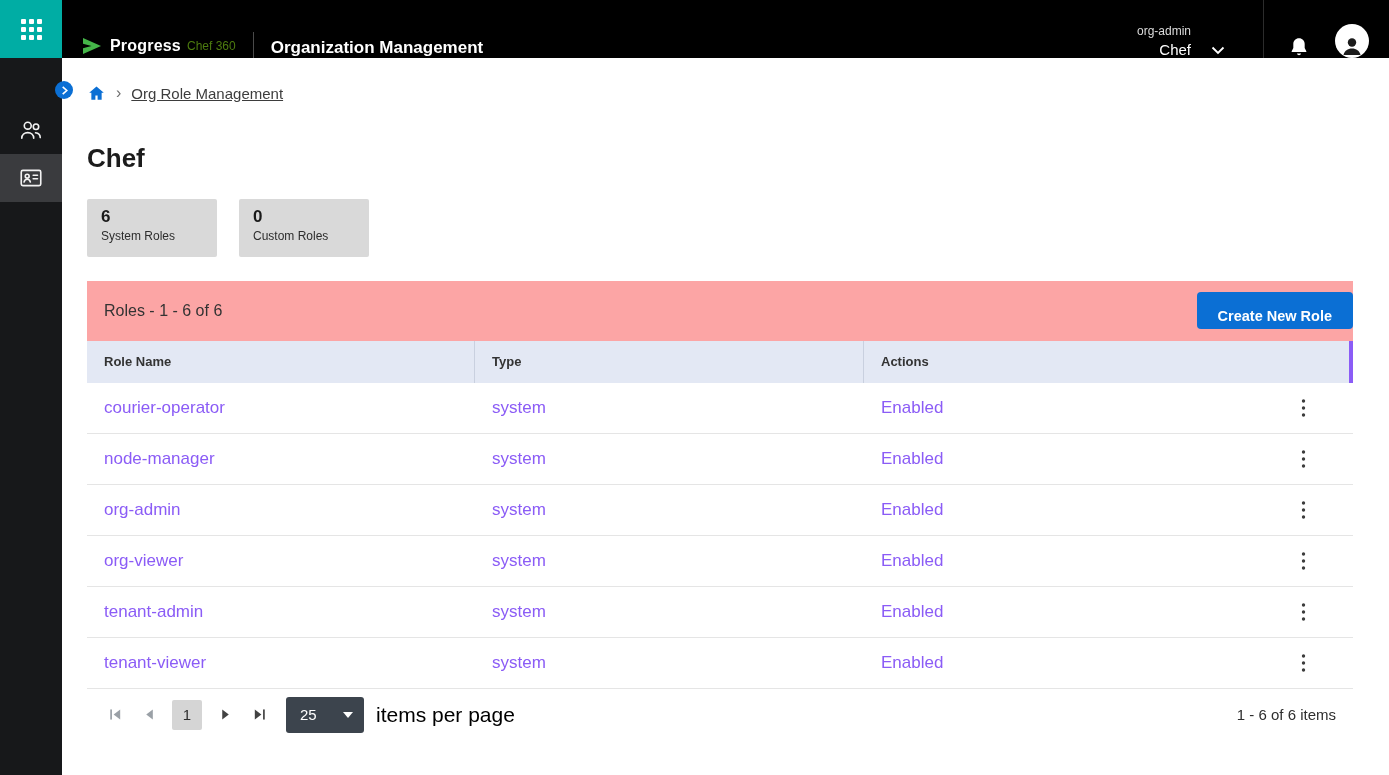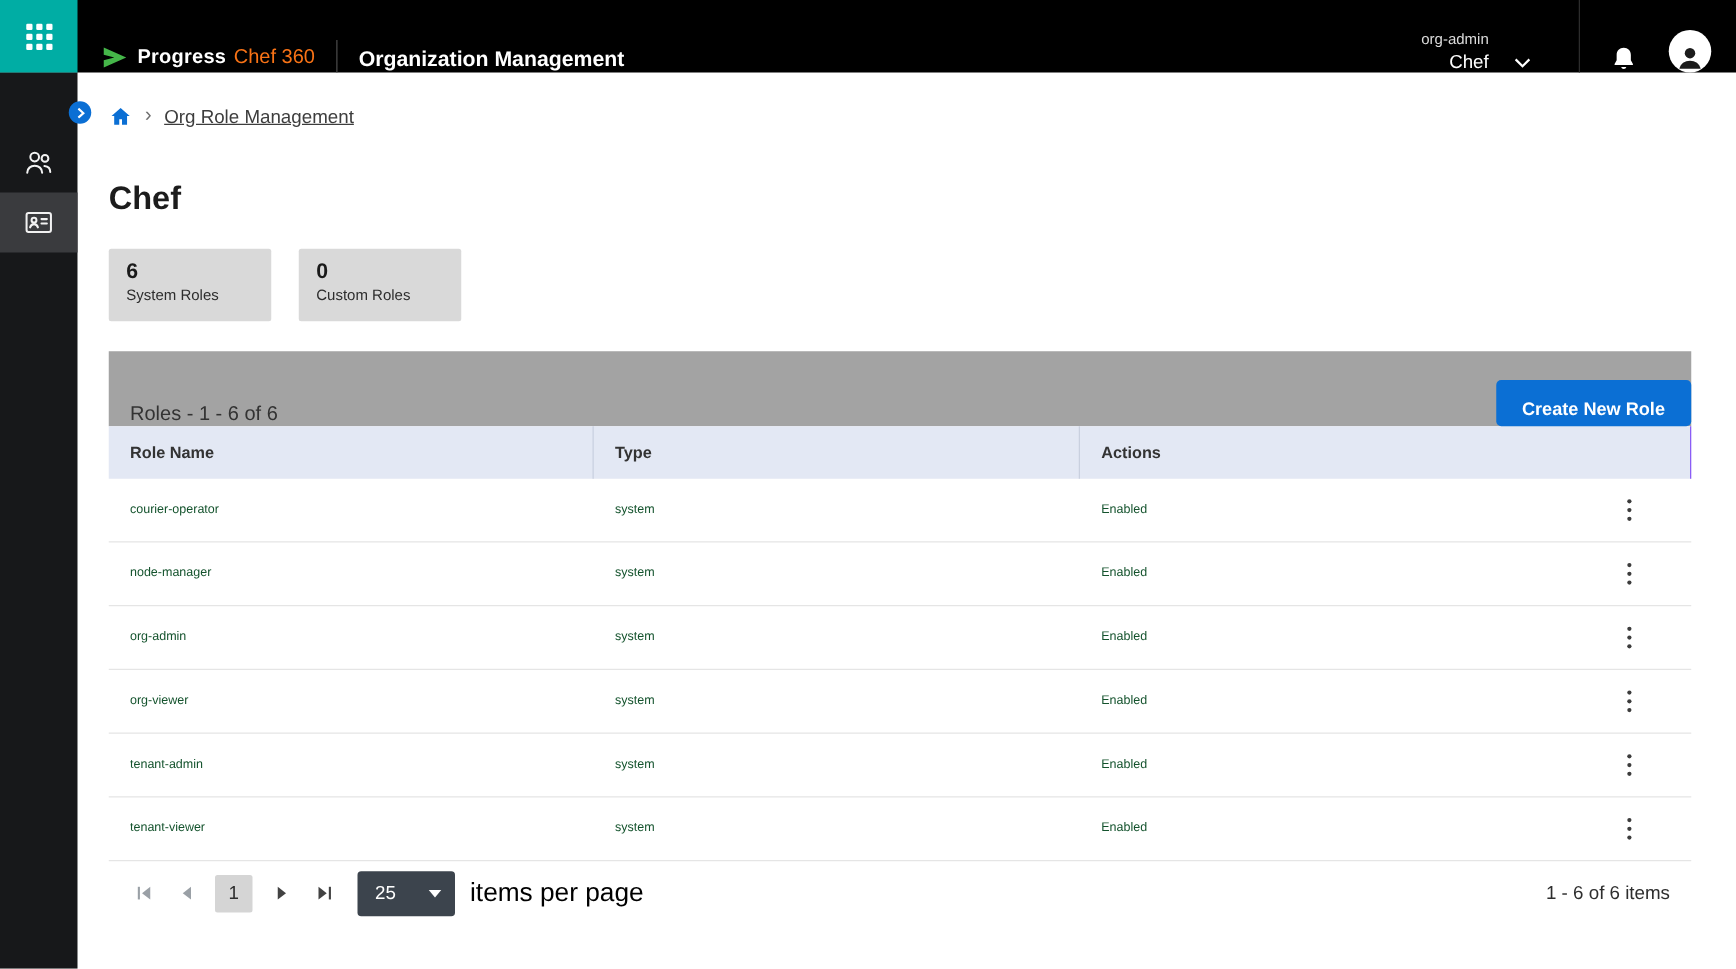--- a/index.html
+++ b/index.html
@@ -7,21 +7,21 @@
   body{font-family:"Liberation Sans","DejaVu Sans",sans-serif;background:#fff;position:relative;overflow:hidden;color:#333}
 
   
   .header{position:absolute;top:0;left:0;width:1389px;height:58px;background:#000;display:flex;align-items:flex-end;z-index:30}
   .apps-btn{width:62px;height:58px;background:#00ada4;display:flex;align-items:center;justify-content:center;cursor:pointer;flex:0 0 auto}
   .grid-icon{display:grid;grid-template-columns:repeat(3,5px);grid-gap:3px}
   .grid-icon span{width:5px;height:5px;background:#fff;border-radius:1px}
   .brand{display:flex;align-items:center;margin-left:18px;gap:6px}
   .brand .mark{width:24px;height:24px;display:block}
   .brand-primary{color:#fff;font-weight:700;font-size:16px;letter-spacing:.2px}
-  .brand-secondary{color:#f97316;font-size:16px}
+  .brand-secondary{color:#4d7c0f;font-size:12px}
   .header-divider{width:1px;height:26px;background:#4a4a4a;margin:0 17px}
   .header-title{color:#fff;font-size:17px;font-weight:700}
   .user-block{margin-left:auto;margin-right:38px;display:flex;align-items:flex-end;gap:20px;cursor:pointer}
   .user-texts{display:flex;flex-direction:column;align-items:flex-end;gap:3px}
   .user-role{color:#dcdcdc;font-size:12px}
   .user-org{color:#fff;font-size:15px}
   .chev-down{margin-bottom:3px}
   .header-sep{width:1px;height:58px;background:#2c2c2c}
   .icon-btn{background:none;border:none;cursor:pointer;display:flex;align-items:center;justify-content:center}
   .bell-btn{margin:0 25px 0 24px}
@@ -41,30 +41,30 @@
   .crumb-link{color:#3d3d3d;font-size:15px;text-decoration:underline;cursor:pointer}
   .page-title{margin-top:40px;font-size:26px;font-weight:700;color:#1c1c1c;line-height:1.1}
 
   .stats{display:flex;gap:22px;margin-top:26px}
   .stat-card{width:130px;height:58px;background:#d9d9d9;border-radius:2px;padding:8px 14px;cursor:pointer}
   .stat-value{font-size:17px;font-weight:700;color:#1a1a1a}
   .stat-label{font-size:12px;color:#2d2d2d;margin-top:2px}
 
   
   .table-card{width:1266px;margin-top:24px}
-  .table-bar{height:60px;background:#a3a3a3;display:flex;align-items:flex-end;padding-left:17px}
+  .table-bar{height:60px;background:#fca5a5;display:flex;align-items:center;padding-left:17px}
   .table-bar-title{font-size:16px;color:#333}
   .create-btn{margin-left:auto;height:37px;padding:16px 21px;background:#0b6fd4;color:#fff;border:none;border-radius:4px;font-size:14.5px;font-weight:600;cursor:pointer;font-family:inherit}
 
-  .thead{display:grid;grid-template-columns:388px 389px 389px 1fr;height:42px;background:#e3e8f4;border-right:1px solid #8b5cf6}
+  .thead{display:grid;grid-template-columns:388px 389px 389px 1fr;height:42px;background:#e3e8f4;border-right:4px solid #8b5cf6}
   .th{display:flex;align-items:center;padding-left:17px;font-size:13px;font-weight:700;color:#333;border-right:1px solid #c9d0df}
   .th:last-child{border-right:none}
 
   .trow{display:grid;grid-template-columns:388px 389px 389px 1fr;height:51px;border-bottom:1px solid #e5e5e5}
-  .td{display:flex;align-items:center;padding-left:17px;font-size:10px;color:#14532d}
+  .td{display:flex;align-items:center;padding-left:17px;font-size:17px;color:#8b5cf6}
   .td-actions{justify-content:center;padding-left:0}
   .kebab{background:none;border:none;cursor:pointer;padding:6px 10px;display:flex;align-items:center;justify-content:center}
 
   
   .pager{height:52px;display:flex;align-items:center;padding:0 17px}
   .pg-btn{width:22px;height:22px;background:none;border:none;display:flex;align-items:center;justify-content:center;cursor:pointer;padding:0}
   .pg-group{display:flex;align-items:center;gap:12px}
   .page-box{width:30px;height:30px;background:#d5d5d5;border-radius:2px;display:flex;align-items:center;justify-content:center;font-size:15px;color:#2e2e2e;cursor:pointer}
   .size-select{width:78px;height:36px;margin-left:16px;background:#3c444d;border:none;border-radius:3px;color:#fff;font-size:15px;display:flex;align-items:center;justify-content:space-between;padding:0 11px 0 14px;cursor:pointer;font-family:inherit}
   .size-caret{width:0;height:0;border-left:5px solid transparent;border-right:5px solid transparent;border-top:6px solid #fff}

